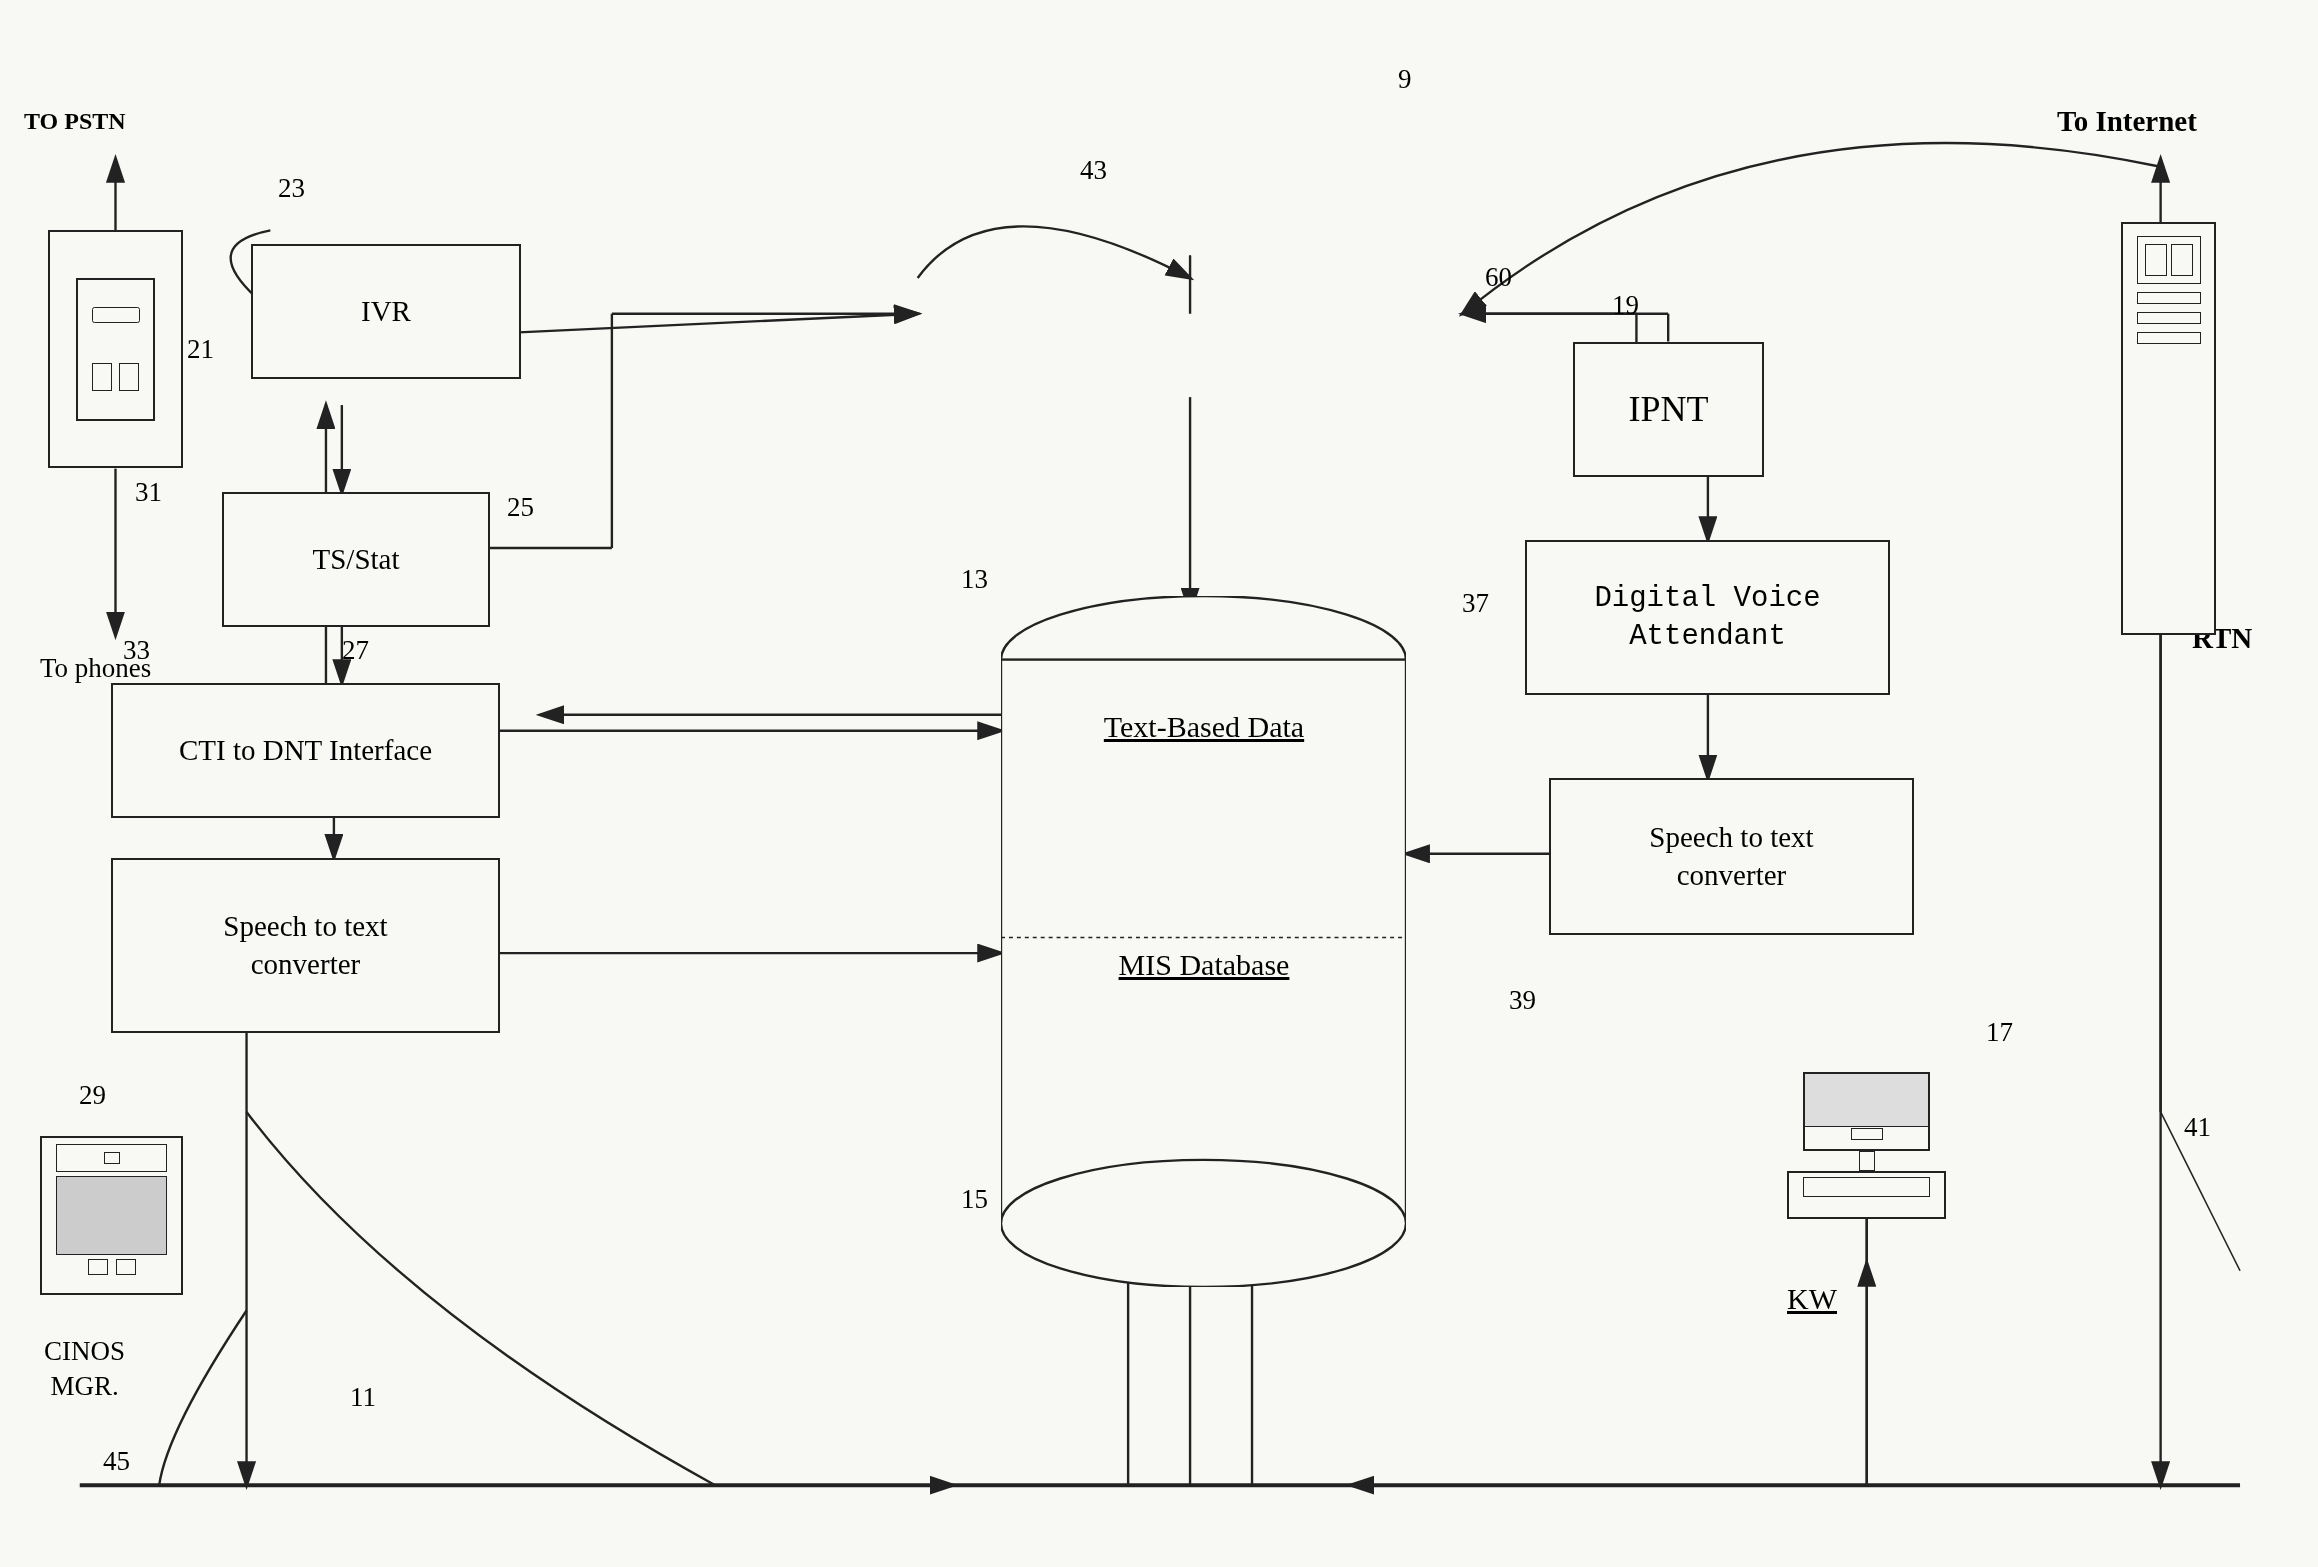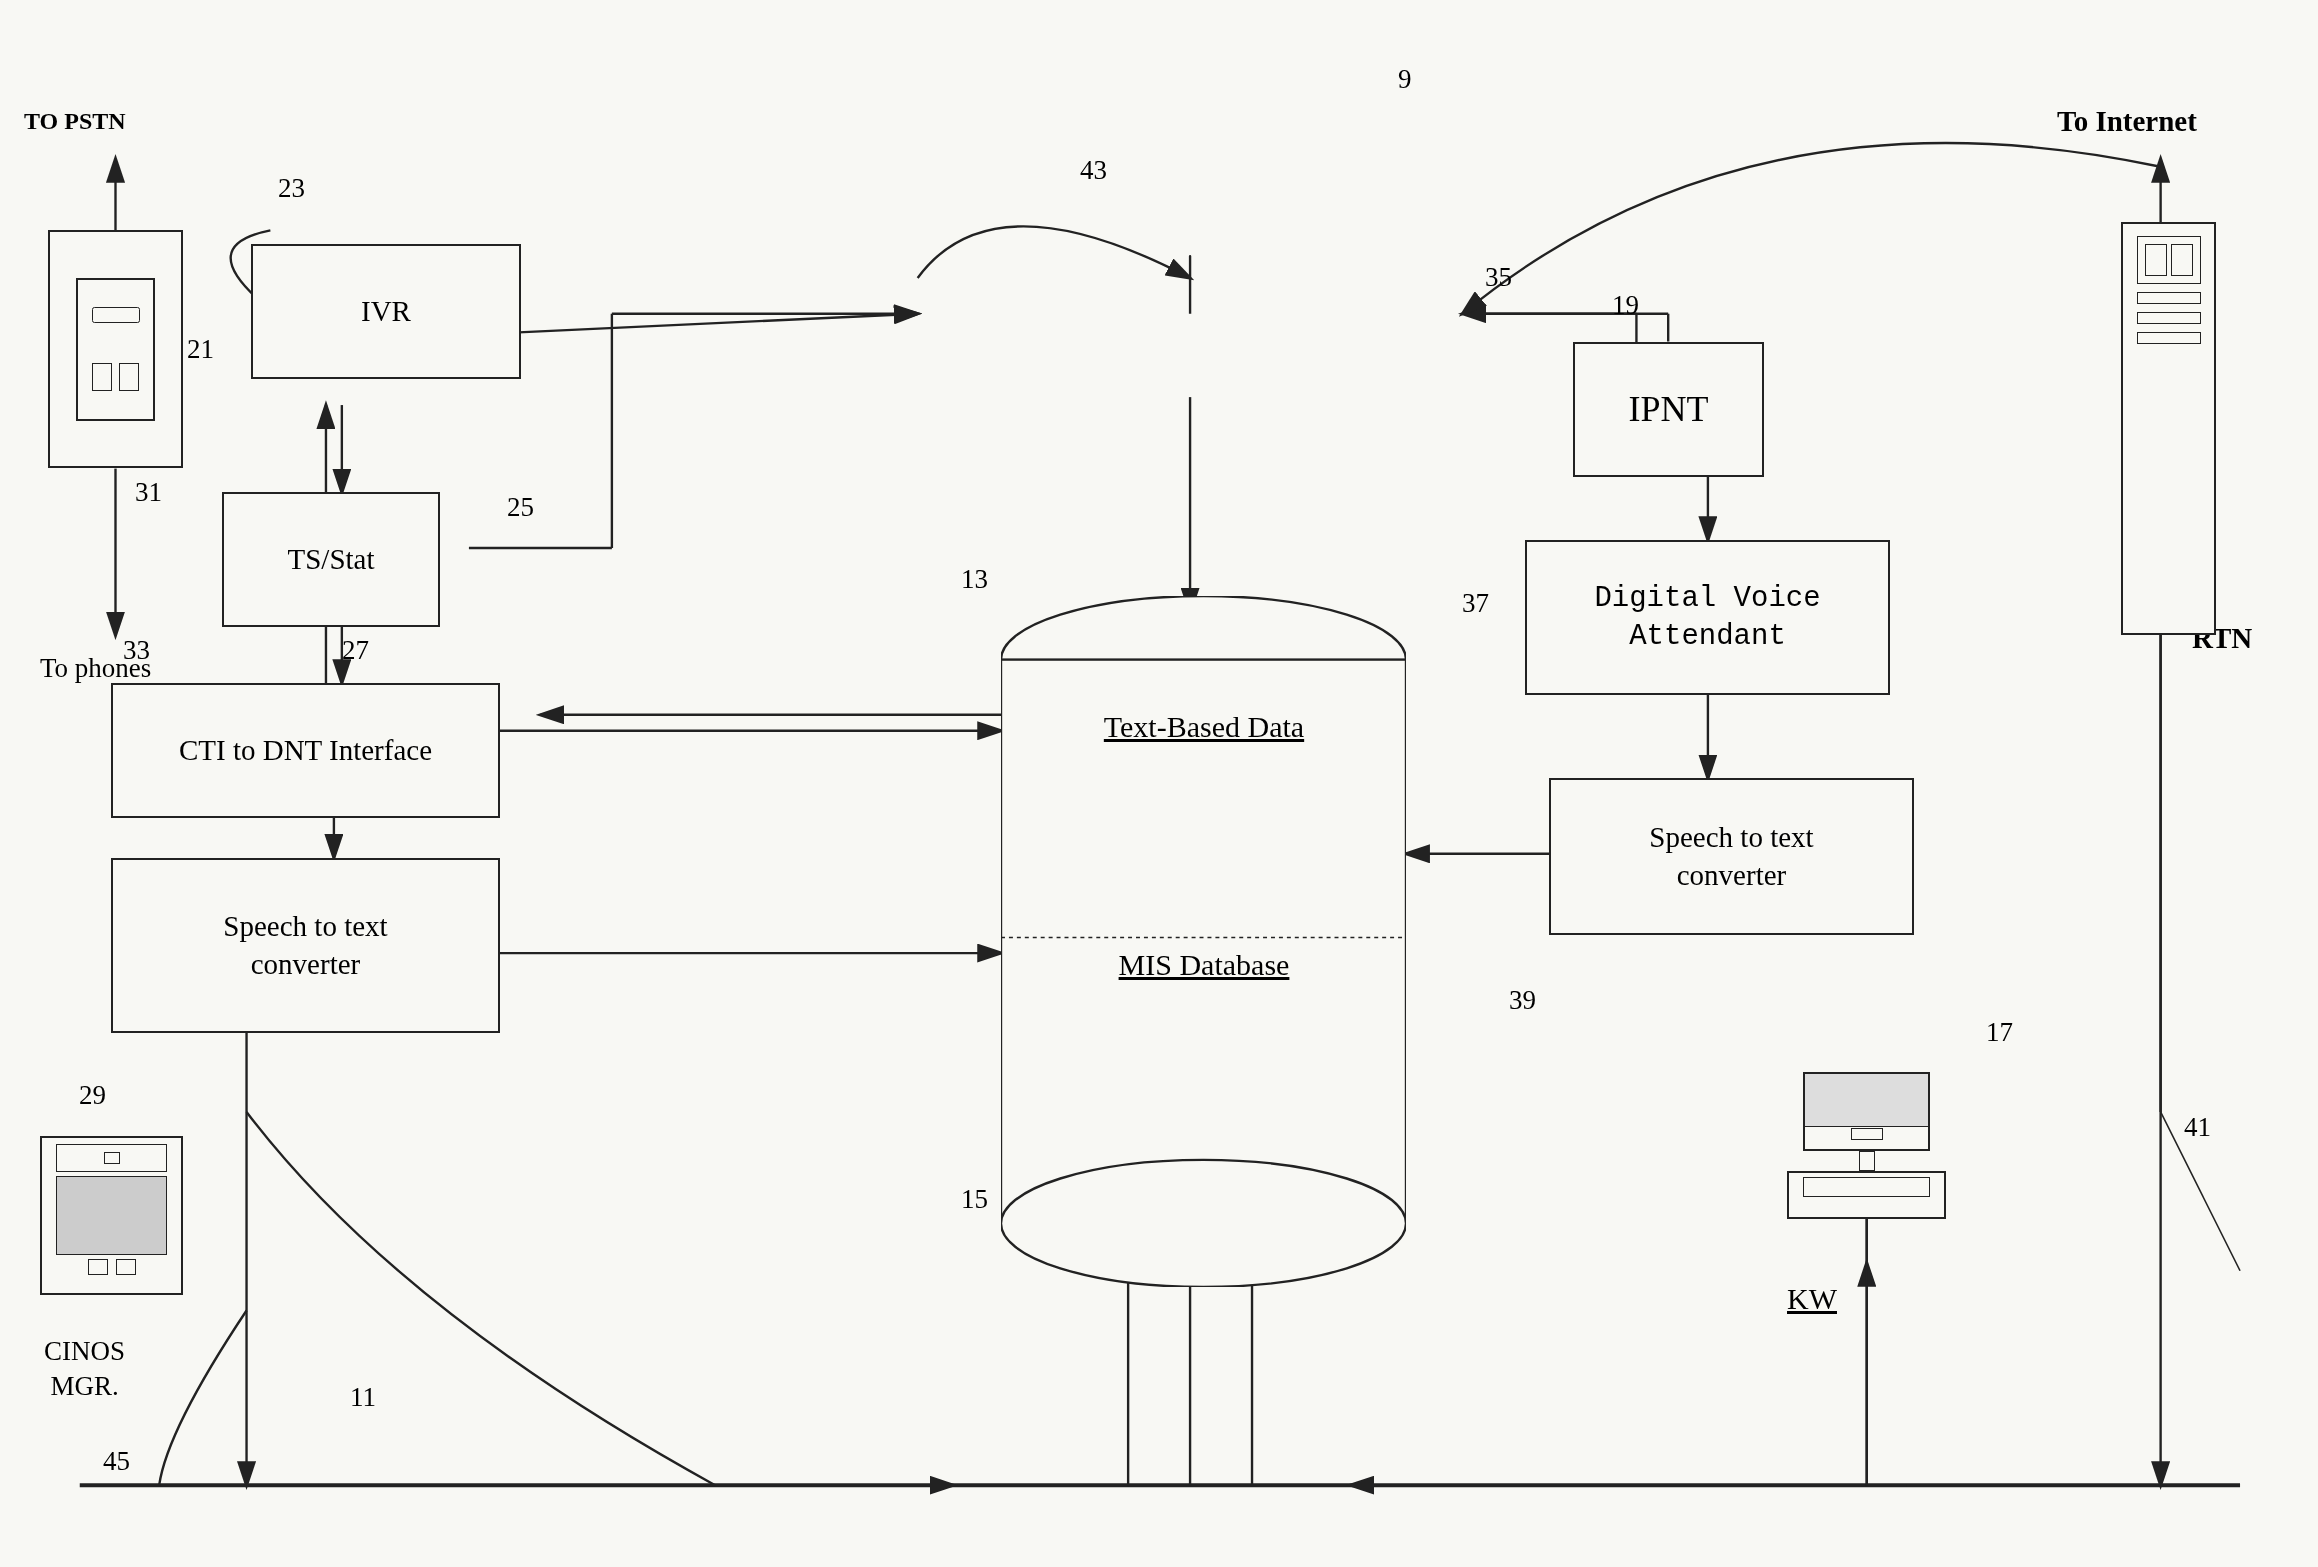--- a/index.html
+++ b/index.html
@@ -179,21 +179,21 @@
   </div>
 
   <div class="ref-num" style="left:187px; top:334px;">21</div>
 
   <div class="box" style="left:222px; top:244px; width:270px; height:135px;margin-left:29px;">
     <span>IVR</span>
   </div>
 
   <div class="ref-num" style="left:278px; top:173px;">23</div>
 
-  <div class="box" style="left:222px; top:492px; width:218px; height:135px;">
+  <div class="box" style="left:222px; top:492px; width:268px; height:135px;">
     <span>TS/Stat</span>
   </div>
 
   <div class="ref-num" style="left:507px; top:492px;">25</div>
 
   <div class="box" style="left:111px; top:683px; width:389px; height:135px;">
     <span>CTI to DNT Interface</span>
   </div>
 
   <div class="ref-num" style="left:342px; top:635px;">27</div>
@@ -205,21 +205,21 @@
 
   <div class="ref-num" style="left:79px; top:1080px;">29</div>
 
   <div class="label" style="left:40px; top:651px; font-size:27px;">To phones</div>
 
   <div class="ref-num" style="left:123px; top:635px;">33</div>
 
   <div class="ref-num" style="left:135px; top:477px;">31</div>
 
 
-  <div class="ref-num" style="left:1485px; top:262px;">35</div>
+  <div class="ref-num" style="left:1485px; top:262px;">60</div>
 
   <svg style="position:absolute; left:1001px; top:596px; width:405px; height:691px;" viewBox="0 0 510 870" width="405" height="691">
 
     <ellipse cx="255" cy="80" rx="255" ry="80" fill="#f8f8f4" stroke="#222" stroke-width="3"></ellipse>
 
     <rect x="0" y="80" width="510" height="710" fill="#f8f8f4" stroke="#222" stroke-width="3"></rect>
 
     <ellipse cx="255" cy="790" rx="255" ry="80" fill="#f8f8f4" stroke="#222" stroke-width="3"></ellipse>
 
     <line x1="0" y1="430" x2="510" y2="430" stroke="#222" stroke-width="2" stroke-dasharray="5,5"></line>

